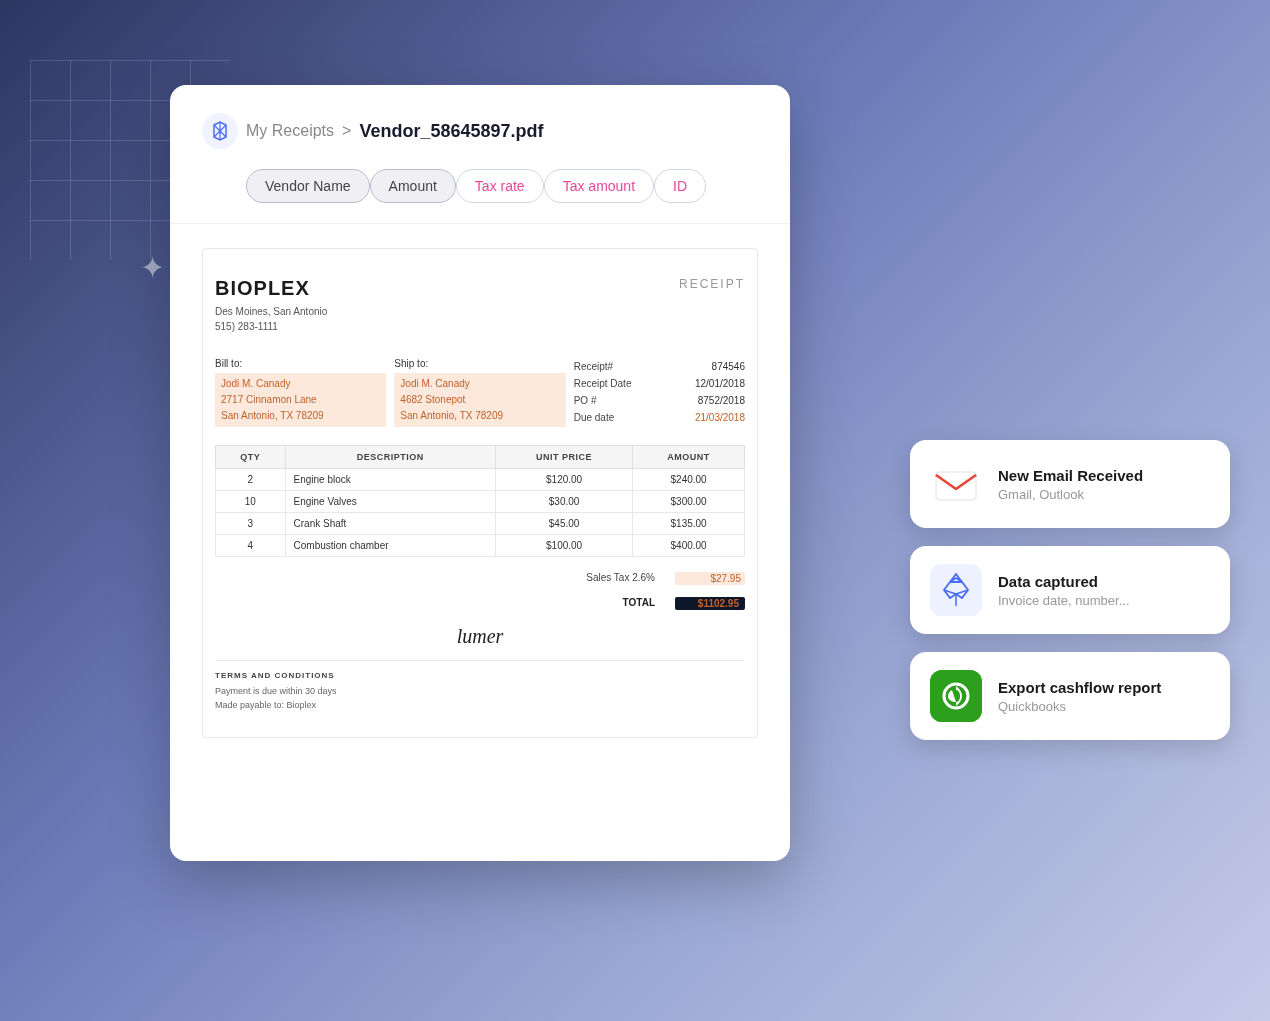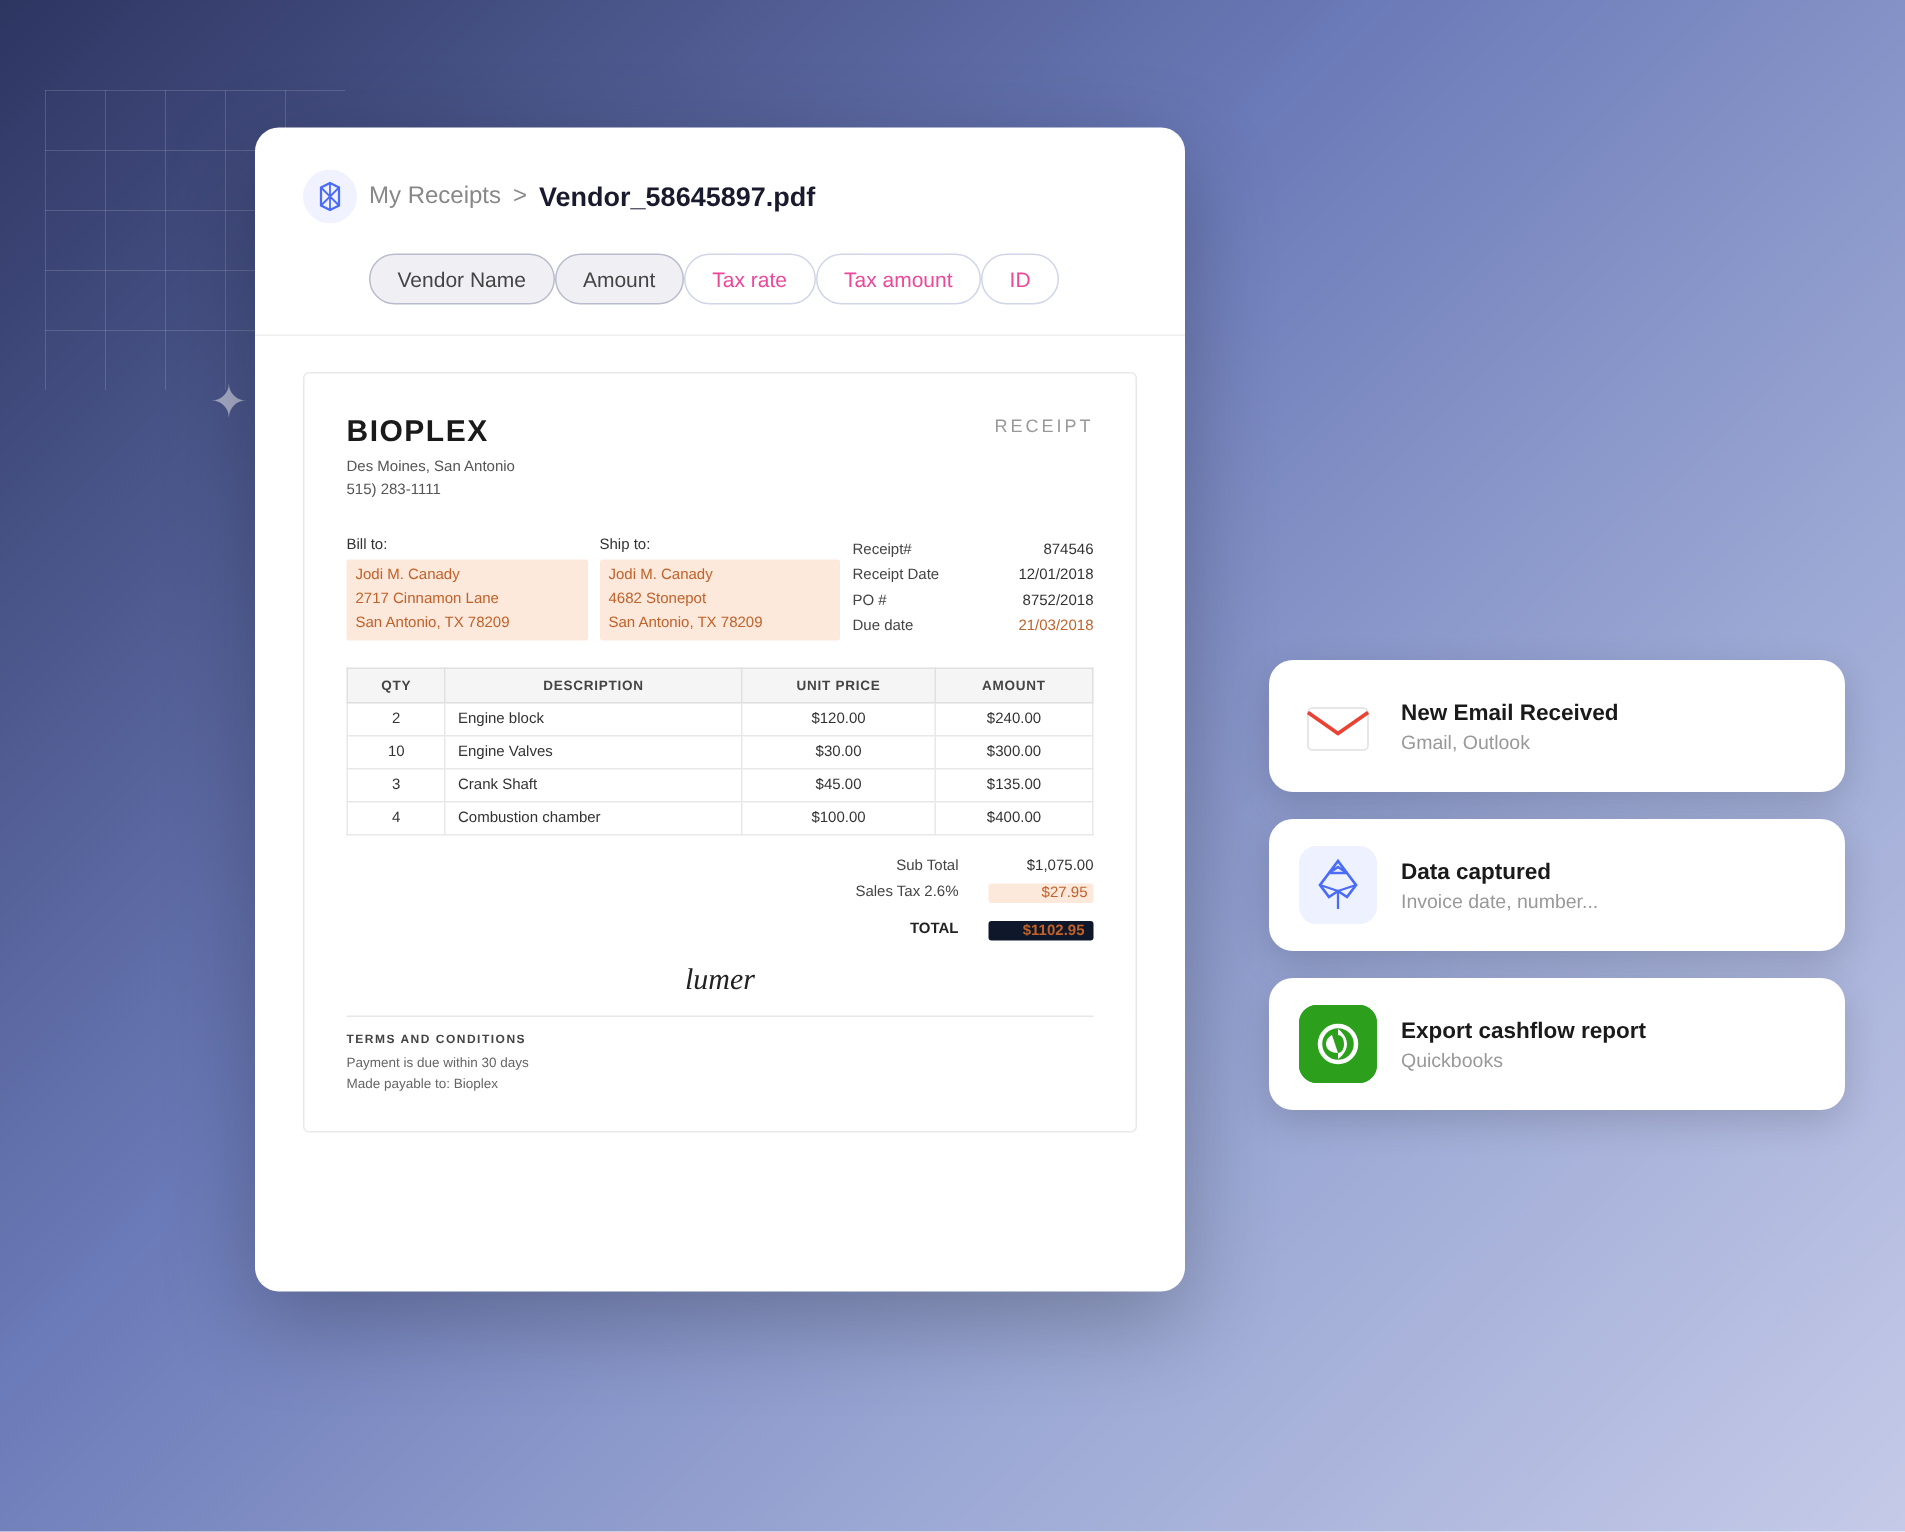--- a/index.html
+++ b/index.html
@@ -107,21 +107,21 @@
       color: #444;
       border-color: #b8bccc;
       font-weight: 500;
     }
 
     
     .receipt-doc {
       margin: 24px 32px;
       border: 1px solid #e8e8e8;
       border-radius: 4px;
-      padding: 28px 28px 24px;
+      padding: 28px 12px 24px;
       background: #fff;
       font-size: 11px;
     }
 
     .receipt-header {
       display: flex;
       justify-content: space-between;
       align-items: flex-start;
       margin-bottom: 24px;
     }
@@ -298,21 +298,21 @@
     .notification-cards {
       position: absolute;
       right: 40px;
       top: 440px;
       display: flex;
       flex-direction: column;
       gap: 18px;
     }
 
     .notif-card {
-      width: 384px;
+      width: 320px;
       background: #fff;
       border-radius: 16px;
       padding: 18px 20px;
       display: flex;
       align-items: center;
       gap: 16px;
       box-shadow: 0 8px 24px rgba(0,0,0,0.15);
     }
 
     .notif-icon {
@@ -455,24 +455,20 @@
     <td>4</td>
     <td>Combustion chamber</td>
     <td>$100.00</td>
     <td>$400.00</td>
   </tr>
         </tbody>
     </table>
 
     <div class="totals-section">
       <div class="totals-row">
-        <span class="totals-label">Sub Total</span>
-        <span class="totals-value">$1,075.00</span>
-      </div>
-      <div class="totals-row">
         <span class="totals-label">Sales Tax 2.6%</span>
         <span class="totals-value highlighted">$27.95</span>
       </div>
       <div class="totals-row" style="margin-top:6px;">
         <span class="totals-label total-label-bold">TOTAL</span>
         <span class="totals-value total-final">$1102.95</span>
       </div>
     </div>
 
     <div class="signature-area">lumer</div>

